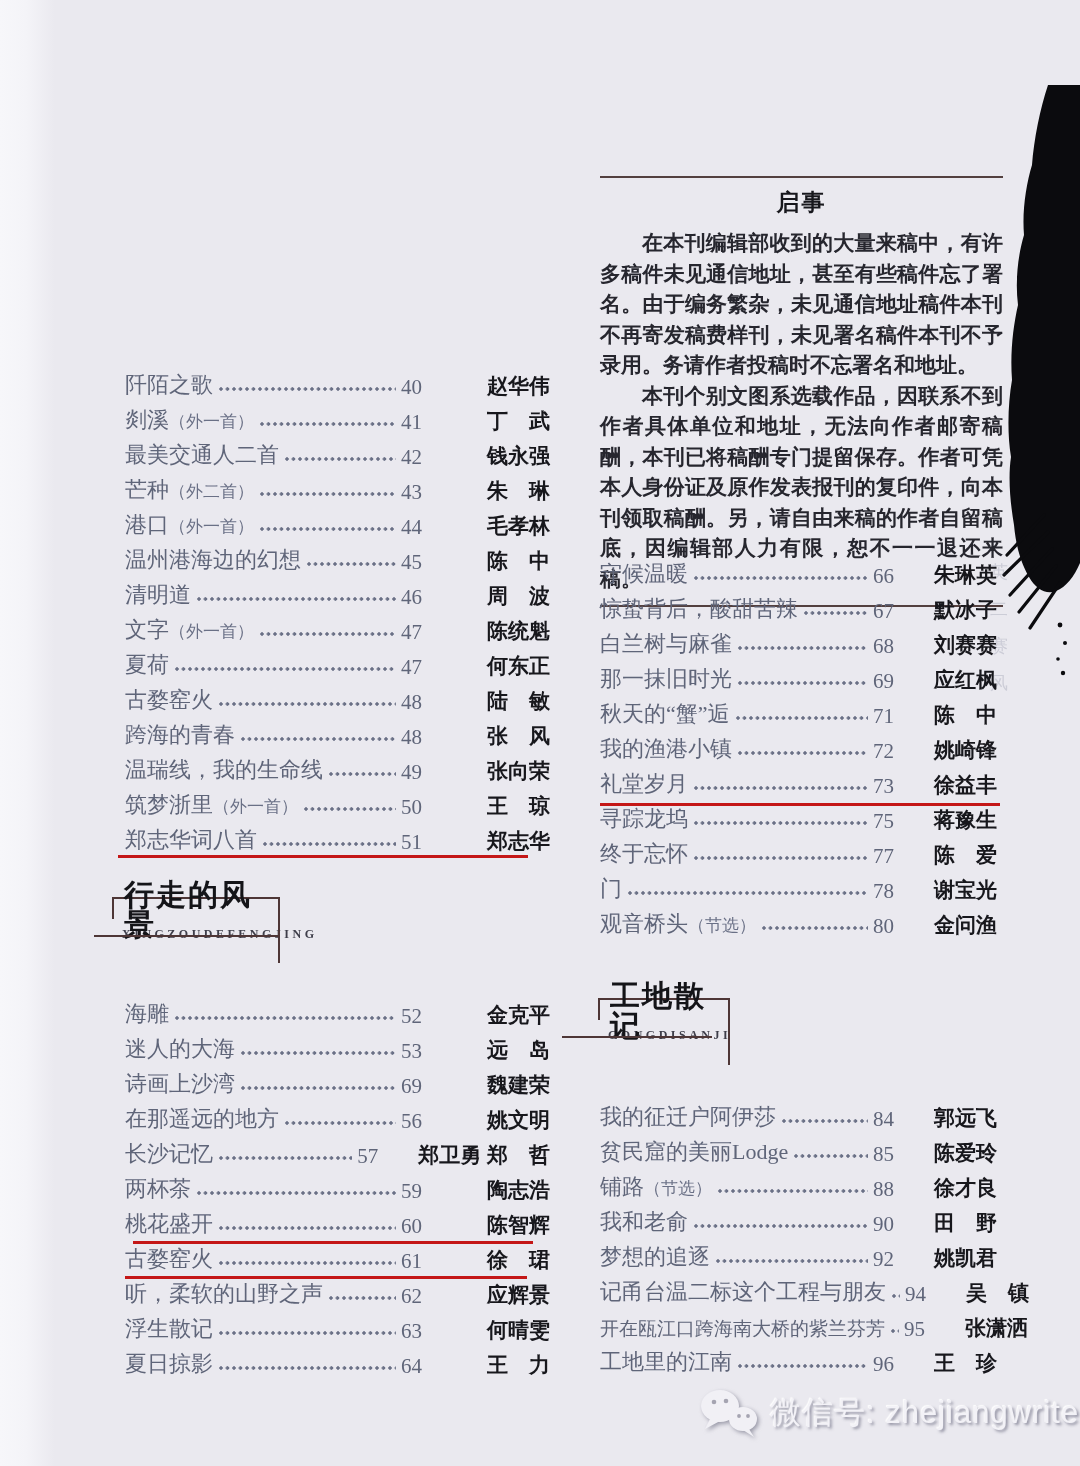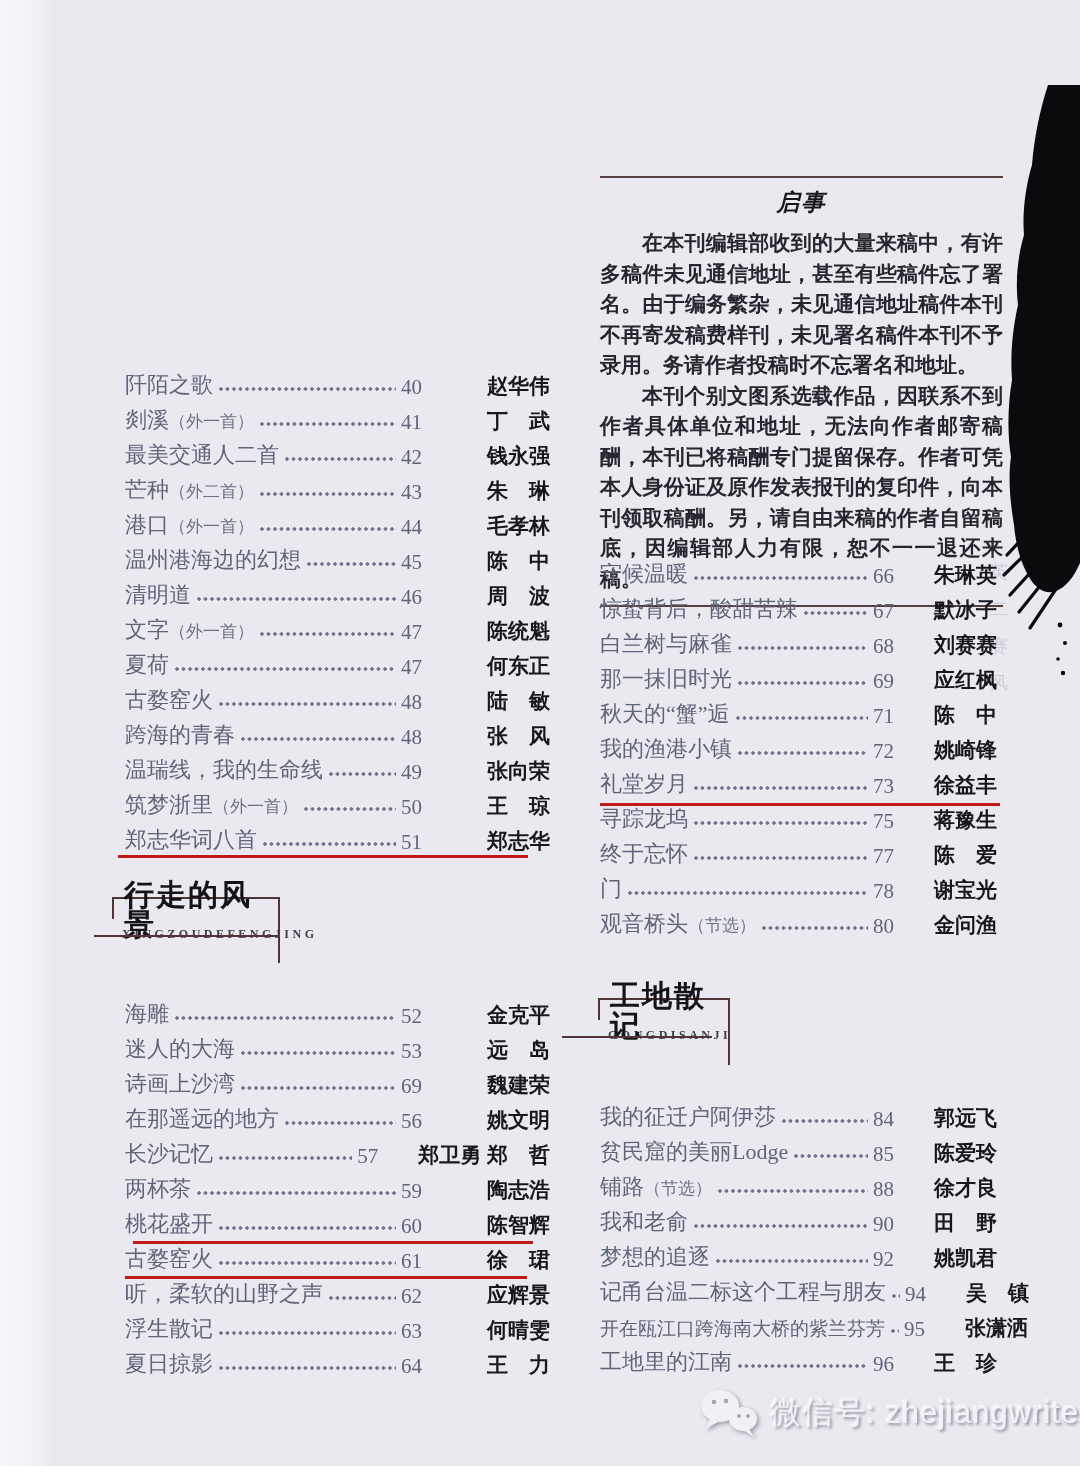--- a/index.html
+++ b/index.html
@@ -65,21 +65,21 @@
     margin-top:8px;padding-left:10px;
     font-size:12px;font-weight:bold;letter-spacing:3.5px;color:#3e3e4a;
     font-family:"Liberation Serif",serif;
   }
 
   
   .notice{position:absolute;left:600px;top:176px;width:403px;}
   .notice .rule{height:2px;background:#53403f;}
   .notice .ntitle{
     text-align:center;font-size:23px;font-weight:bold;color:#17171c;
-    margin:9px 0 10px 0;letter-spacing:2px;font-style:italic;
+    margin:9px 0 10px 0;letter-spacing:2px;
   }
   .notice p{
     margin:0;font-size:21px;line-height:30.5px;color:#26262e;
     text-align:justify;text-indent:2em;font-weight:600;
     font-family:"Liberation Serif",serif;
   }
   .notice .rule.bottom{margin-top:11px;}
 
   
   .ink{position:absolute;right:0;top:85px;width:78px;height:600px;}

